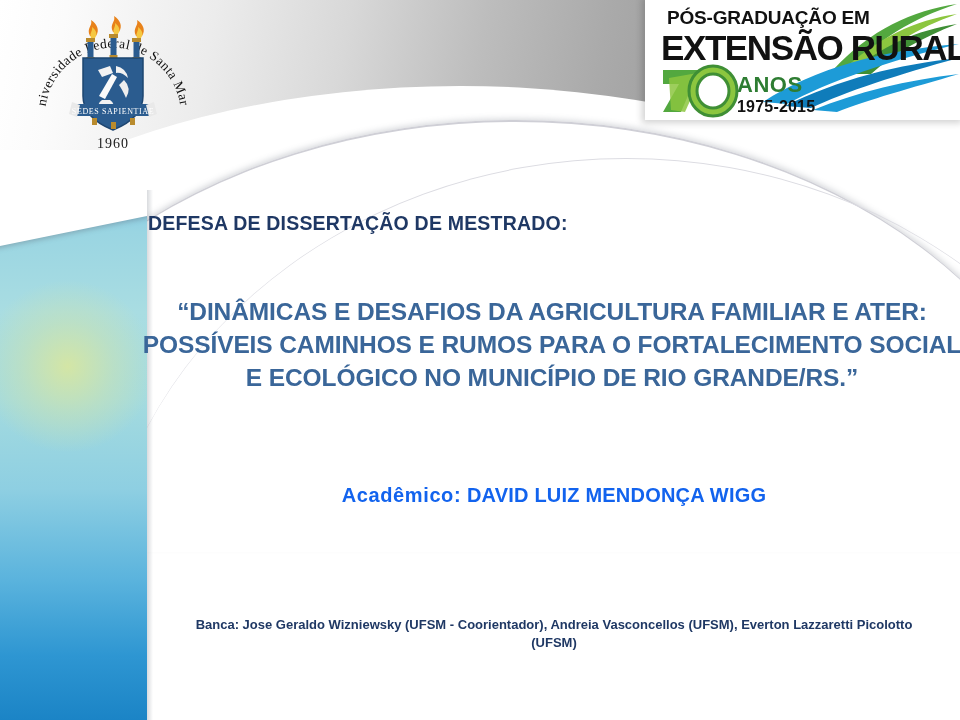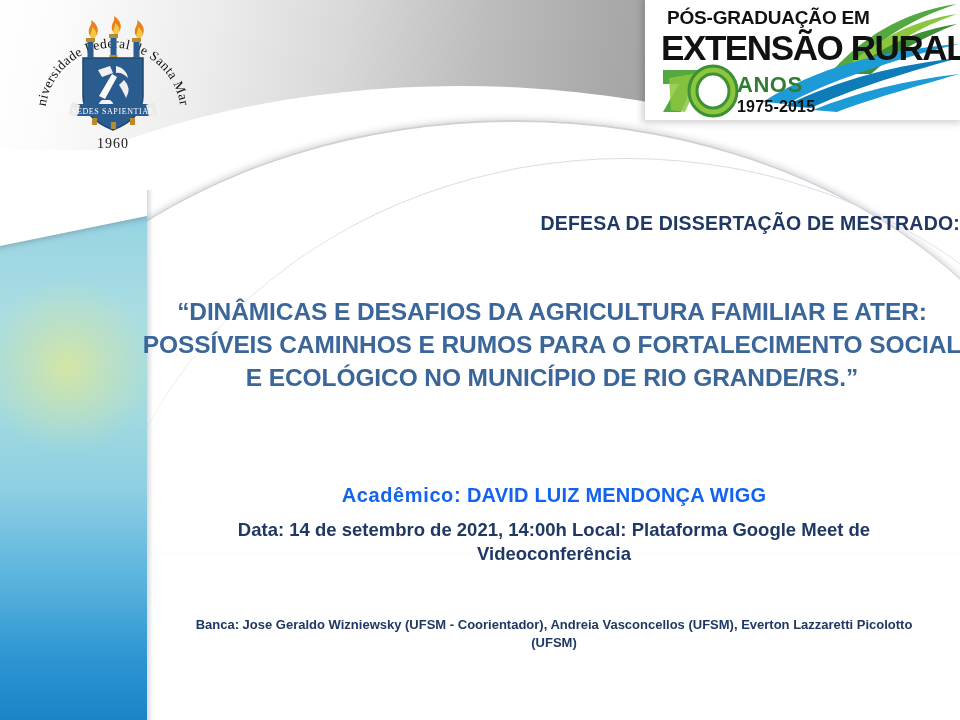--- a/index.html
+++ b/index.html
@@ -146,21 +146,21 @@
     left: 148px;
     top: 150px;
     width: 812px;
     height: 570px;
   }
   .headline {
     position: absolute;
     left: 0;
     top: 62px;
     width: 812px;
-    text-align: right;
+    text-align: left;
     font-size: 19.5px;
     font-weight: bold;
     letter-spacing: 0.2px;
     color: #1f3864;
   }
   .thesis-title {
     position: absolute;
     left: -16px;
     top: 146px;
     width: 840px;
@@ -320,18 +320,17 @@
 
     <div class="headline">DEFESA DE DISSERTAÇÃO DE MESTRADO:</div>
 
     <div class="thesis-title">“DINÂMICAS E DESAFIOS DA AGRICULTURA FAMILIAR E ATER: POSSÍVEIS CAMINHOS E RUMOS PARA O FORTALECIMENTO SOCIAL E ECOLÓGICO NO MUNICÍPIO DE RIO GRANDE/RS.”</div>
 
     <div class="student-line">
       <span class="student-label">Acadêmico:</span>
       <span class="student-name">DAVID LUIZ MENDONÇA WIGG</span>
     </div>
 
-    <div class="event-line">Data: 14 de setembro de 2021, 14:00h  Local: Plataforma Google Meet de Videoconferência</div>
 
     <div class="committee-line">Banca: Jose Geraldo Wizniewsky (UFSM - Coorientador), Andreia Vasconcellos (UFSM), Everton Lazzaretti Picolotto (UFSM)</div>
 
   </div>
 </div>
 
 </body></html>

